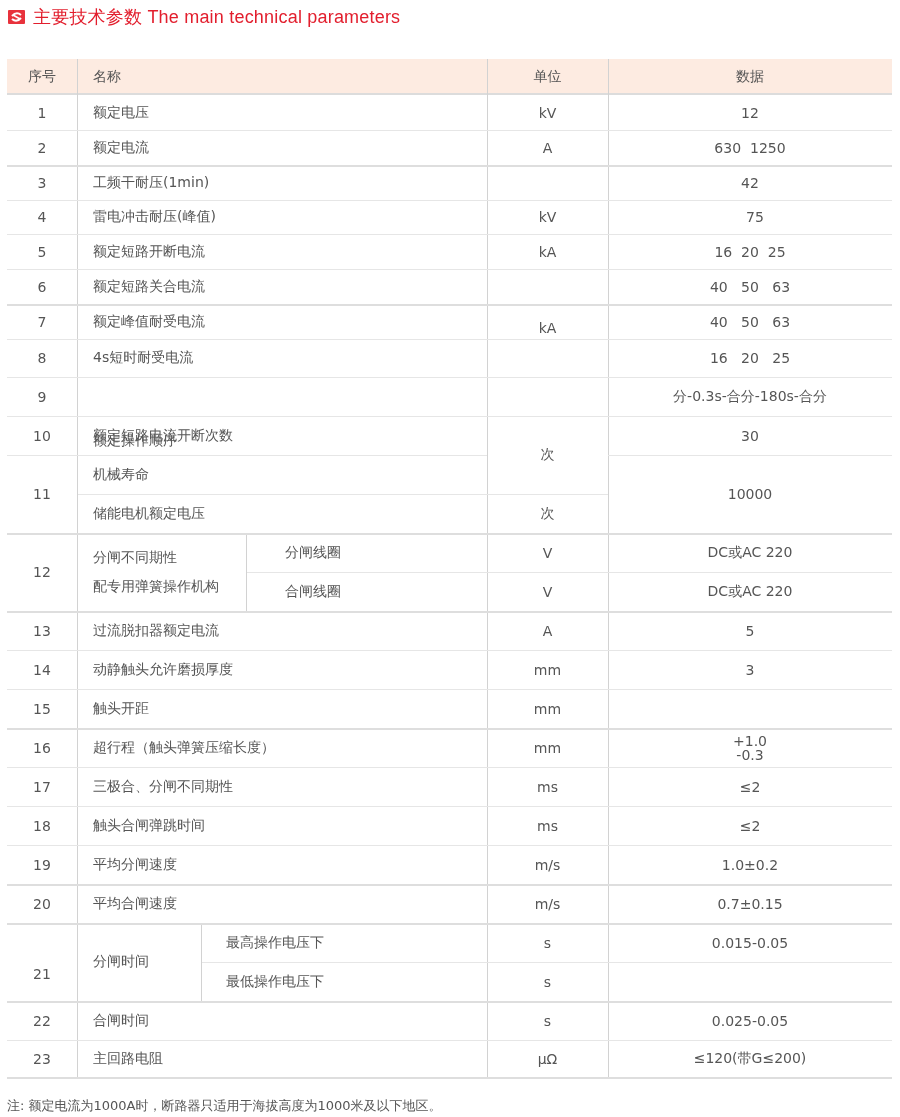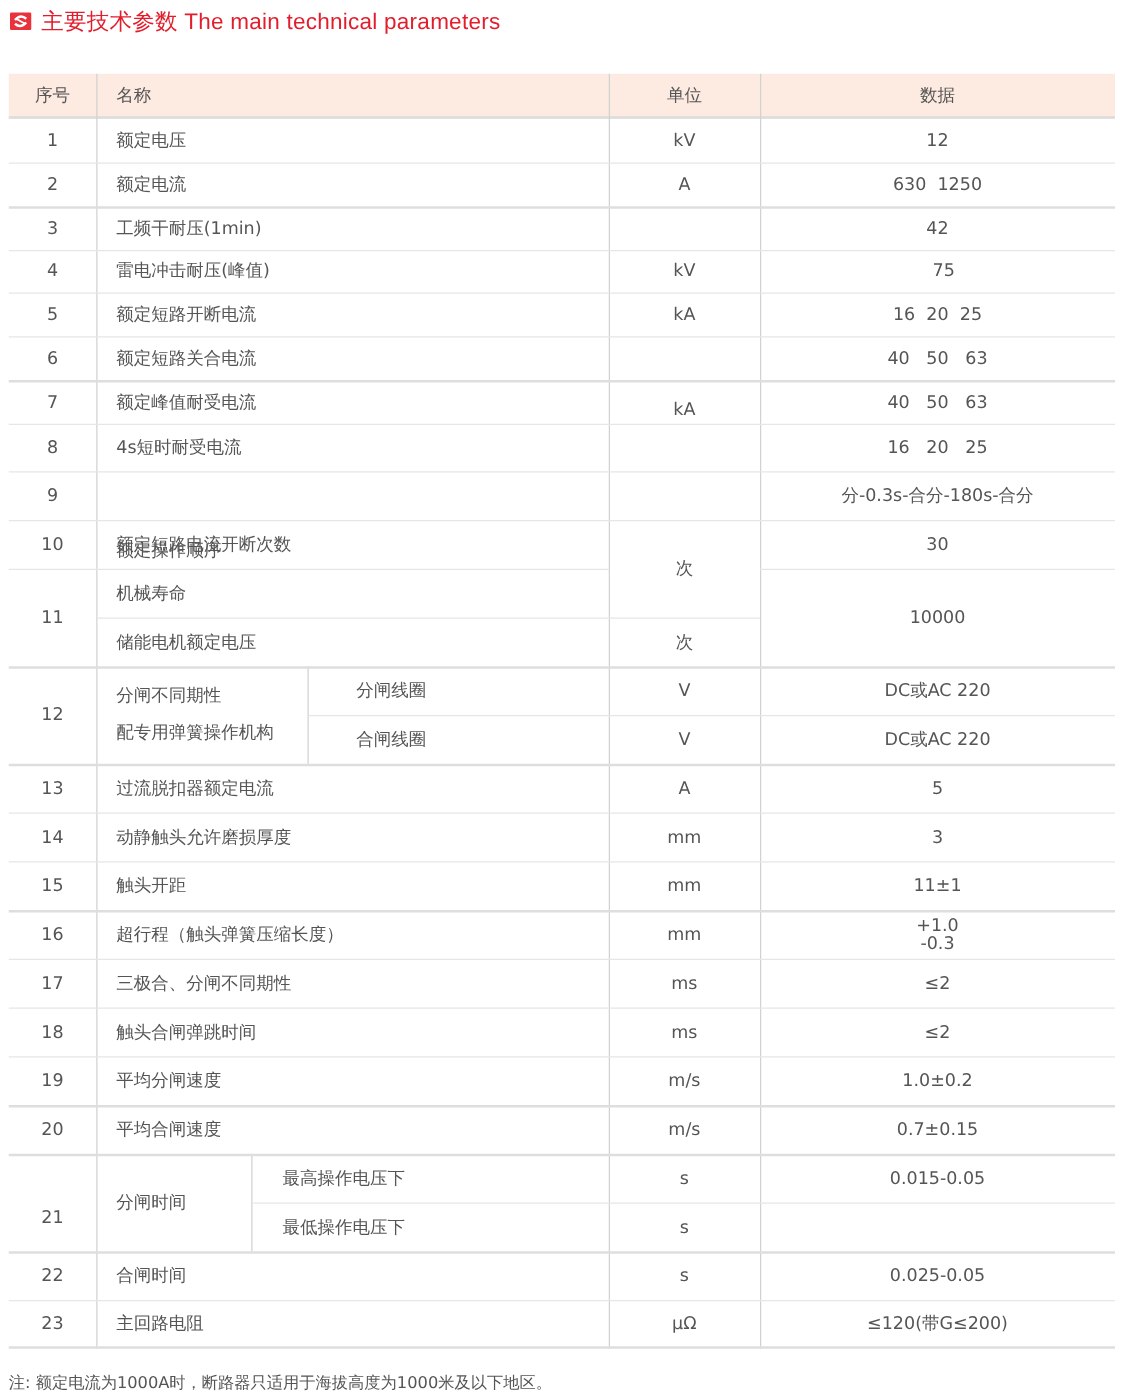--- a/index.html
+++ b/index.html
@@ -157,21 +157,20 @@
   <div class="cell c" style="left:601px;top:552px;width:284px;height:39px;">5</div>
 
   <div class="cell c" style="left:0;top:591px;width:70px;height:39px;">14</div>
   <div class="cell l" style="left:70px;top:591px;width:410px;height:39px;">动静触头允许磨损厚度</div>
   <div class="cell c" style="left:480px;top:591px;width:121px;height:39px;">mm</div>
   <div class="cell c" style="left:601px;top:591px;width:284px;height:39px;">3</div>
 
   <div class="cell c" style="left:0;top:630px;width:70px;height:39px;">15</div>
   <div class="cell l" style="left:70px;top:630px;width:410px;height:39px;">触头开距</div>
   <div class="cell c" style="left:480px;top:630px;width:121px;height:39px;">mm</div>
-  <div class="cell c" style="left:601px;top:630px;width:284px;height:39px;">11±1</div>
 
   <div class="cell c" style="left:0;top:669px;width:70px;height:39px;">16</div>
   <div class="cell l" style="left:70px;top:669px;width:410px;height:39px;">超行程（触头弹簧压缩长度）</div>
   <div class="cell c" style="left:480px;top:669px;width:121px;height:39px;">mm</div>
   <div class="cell c stack" style="left:601px;top:669px;width:284px;height:39px;justify-content:center;">
     <span>+1.0</span>
     <span>-0.3</span>
   </div>
 
   <div class="cell c" style="left:0;top:708px;width:70px;height:39px;">17</div>

